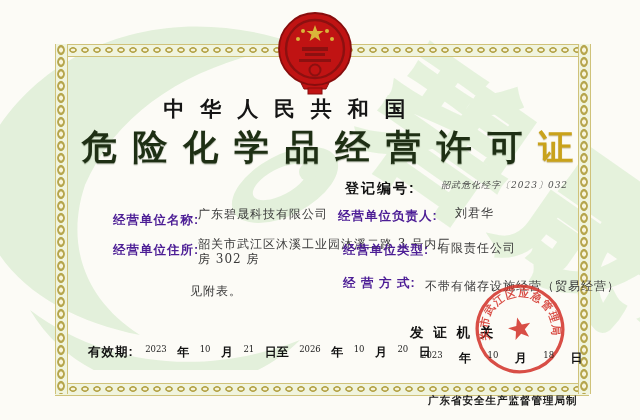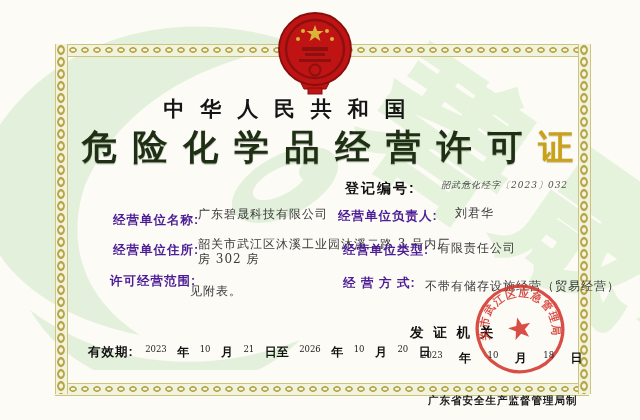--- a/index.html
+++ b/index.html
@@ -107,21 +107,20 @@
   <div class="reg-label">登记编号:</div>
   <div class="reg-number">韶武危化经字〔2023〕032</div>
 
   <div class="f-label" style="left:113px;top:212px;">经营单位名称:</div>
   <div class="f-value" style="left:198px;top:206px;">广东碧晟科技有限公司</div>
 
   <div class="f-label" style="left:113px;top:242px;">经营单位住所:</div>
   <div class="f-value" style="left:198px;top:236px;">韶关市武江区沐溪工业园沐溪二路 3 号内厂</div>
   <div class="f-value" style="left:198px;top:251px;">房 302 房</div>
 
-  <div class="f-label" style="left:110px;top:273px;">许可经营范围:</div>
   <div class="f-value" style="left:190px;top:283px;">见附表。</div>
 
   <div class="f-label" style="left:338px;top:208px;">经营单位负责人:</div>
   <div class="f-value" style="left:455px;top:205px;">刘君华</div>
 
   <div class="f-label" style="left:343px;top:242px;text-align:right;">经营单位类型:</div>
   <div class="f-value" style="left:438px;top:240px;">有限责任公司</div>
 
   <div class="f-label" style="left:343px;top:275px;">经 营 方 式:</div>
   <div class="f-value" style="left:425px;top:278px;">不带有储存设施经营（贸易经营）</div>

